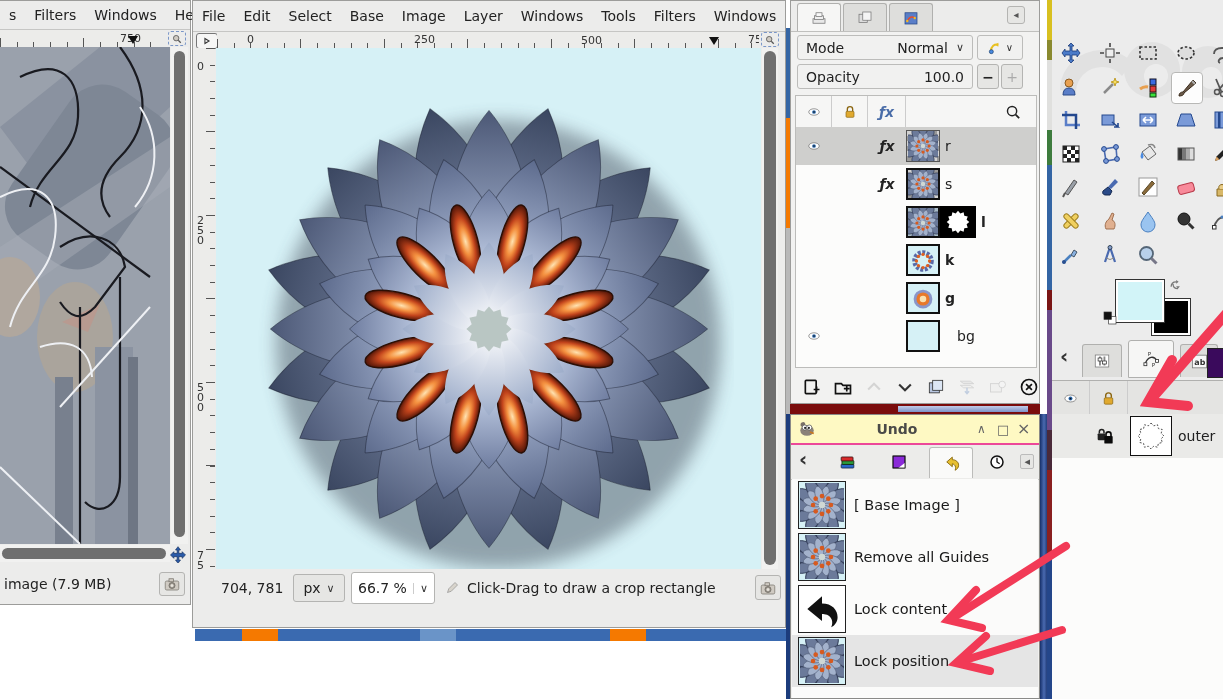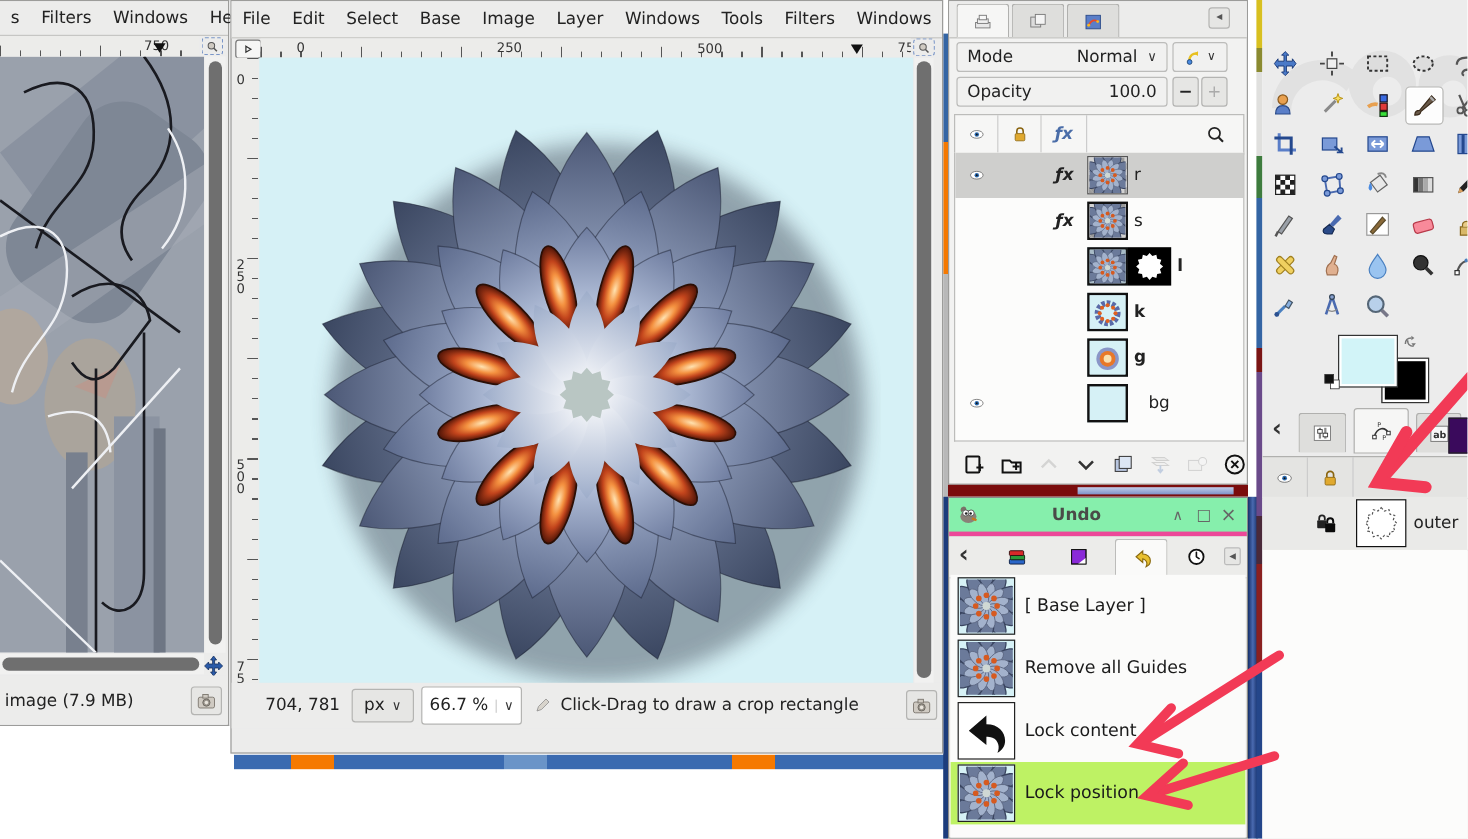--- a/index.html
+++ b/index.html
@@ -27,21 +27,21 @@
   .flat{background:#f1f1f0;border:1px solid #bcbcba;border-radius:3px;box-sizing:border-box;}
   .checker{background-image:
      linear-gradient(45deg,#9a9a9a 25%,transparent 25%,transparent 75%,#9a9a9a 75%),
      linear-gradient(45deg,#9a9a9a 25%,#d2d2d2 25%,#d2d2d2 75%,#9a9a9a 75%);
      background-size:10px 10px;background-position:0 0,5px 5px;background-color:#d2d2d2;}
   .lrow{display:flex;align-items:center;height:38px;box-sizing:border-box;}
   .lrow.sel{background:#cfcfcd;}
   .cell{display:flex;align-items:center;justify-content:center;box-sizing:border-box;}
   .thumb{box-sizing:border-box;border:2px solid #111;background:#d6f1f6;position:relative;overflow:hidden;}
   .undo-item{display:flex;align-items:center;height:52px;padding-left:6px;box-sizing:border-box;}
-  .undo-item.sel{background:#bef264;}
+  .undo-item.sel{background:#e5e5e5;}
   .undo-item .uthumb{width:48px;height:48px;border:1px solid #222;background:#d6f1f6;
       box-sizing:border-box;display:flex;align-items:center;justify-content:center;overflow:hidden;}
   .undo-item .ulabel{margin-left:8px;font-size:14.5px;color:#1a1a1a;}
   .tab{display:flex;align-items:center;justify-content:center;background:#dededc;
        border:1px solid #b0b0ae;border-bottom:none;border-radius:3px 3px 0 0;box-sizing:border-box;}
   .tab.active{background:#f6f6f5;}
   .toolcell{position:absolute;width:30px;height:30px;display:flex;align-items:center;justify-content:center;}
   .toolcell.active{background:#fdfdfd;border:1px solid #b8b8b6;border-radius:4px;box-shadow:0 0 0 1px #fff inset;}
   .glyph{font-size:13px;color:#333;line-height:1;}
   svg{display:block;}
@@ -642,21 +642,21 @@
         </svg>
       </div>
     </div>
 </div>
 
 <div class="abs" style="left:790px;top:404px;width:250px;height:10px;background:#7a0c0c;">
   <div style="position:absolute;left:108px;top:2px;width:130px;height:6px;background:linear-gradient(#c2cde8,#7e92c8);"></div>
 </div>
 
 <div class="win" style="left:790px;top:414px;width:250px;height:285px;background:#f1f0ee;border-color:#8a8a88;">
-  <div style="position:relative;height:28px;background:#86efac;border-bottom:4px solid #ec4899;display:flex;align-items:center;">
+  <div style="position:relative;height:28px;background:#fef9c3;border-bottom:2px solid #ec4899;display:flex;align-items:center;">
     <span style="margin-left:6px;">
       <svg viewBox="0 0 24 24" width="20" height="18">
           <ellipse cx="12" cy="14" rx="9" ry="7" fill="#8a8178"></ellipse>
           <path d="M4 9 q-2 -5 2 -6 q3 -1 4 3z" fill="#7a7168"></path>
           <circle cx="9" cy="10" r="3.4" fill="#fff" stroke="#555"></circle>
           <circle cx="15" cy="10" r="3.4" fill="#fff" stroke="#555"></circle>
           <circle cx="9.5" cy="10.5" r="1.4" fill="#222"></circle>
           <circle cx="14.5" cy="10.5" r="1.4" fill="#222"></circle>
           <path d="M16 16 l5 2" stroke="#c87820" stroke-width="2.5"></path>
         </svg>
@@ -728,21 +728,21 @@
             <circle cx="4.6" cy="-4.6" r="1.7" fill="#d65a20"></circle>
             <circle cx="6.5" cy="-0.0" r="1.7" fill="#d65a20"></circle>
             <circle cx="4.6" cy="4.6" r="1.7" fill="#d65a20"></circle>
             <circle cx="0.0" cy="6.5" r="1.7" fill="#d65a20"></circle>
             <circle cx="-4.6" cy="4.6" r="1.7" fill="#d65a20"></circle>
             <circle cx="-6.5" cy="0.0" r="1.7" fill="#d65a20"></circle>
             <circle cx="-4.6" cy="-4.6" r="1.7" fill="#d65a20"></circle>
             <circle r="2.4" fill="#cfd8d4"></circle>
           </svg>
         </div>
-        <span class="ulabel">[ Base Layer ]</span>
+        <span class="ulabel">[ Base Image ]</span>
       </div>
       <div class="undo-item">
         <div class="uthumb">
           <svg viewBox="-16 -16 32 32" width="44" height="44" style="background:transparent">
             <ellipse cx="0" cy="-11" rx="4.5" ry="10" fill="#6b7a9a" stroke="#39445f" stroke-width="0.8" transform="rotate(0)"></ellipse>
             <ellipse cx="0" cy="-11" rx="4.5" ry="10" fill="#6b7a9a" stroke="#39445f" stroke-width="0.8" transform="rotate(30)"></ellipse>
             <ellipse cx="0" cy="-11" rx="4.5" ry="10" fill="#6b7a9a" stroke="#39445f" stroke-width="0.8" transform="rotate(60)"></ellipse>
             <ellipse cx="0" cy="-11" rx="4.5" ry="10" fill="#6b7a9a" stroke="#39445f" stroke-width="0.8" transform="rotate(90)"></ellipse>
             <ellipse cx="0" cy="-11" rx="4.5" ry="10" fill="#6b7a9a" stroke="#39445f" stroke-width="0.8" transform="rotate(120)"></ellipse>
             <ellipse cx="0" cy="-11" rx="4.5" ry="10" fill="#6b7a9a" stroke="#39445f" stroke-width="0.8" transform="rotate(150)"></ellipse>

